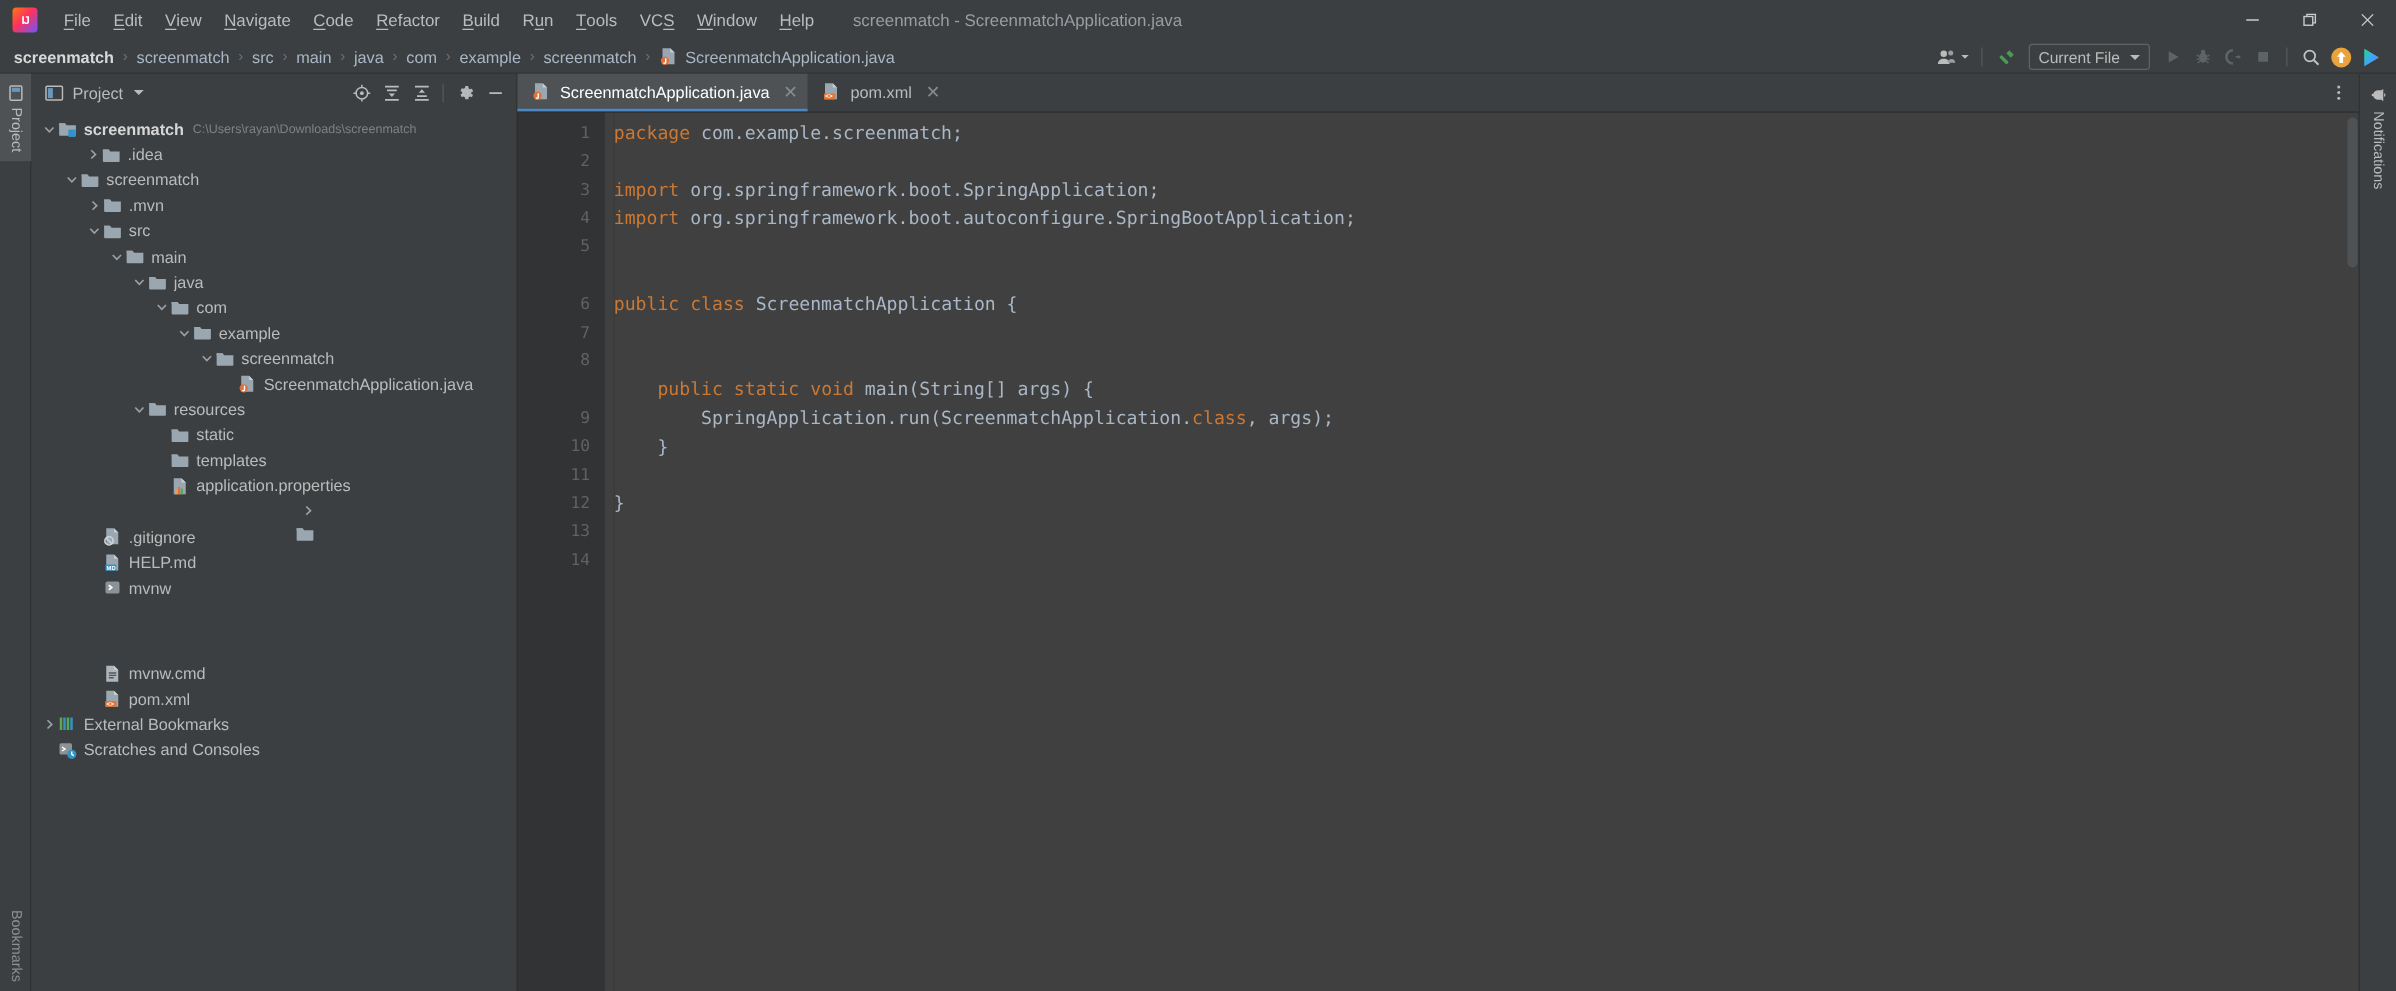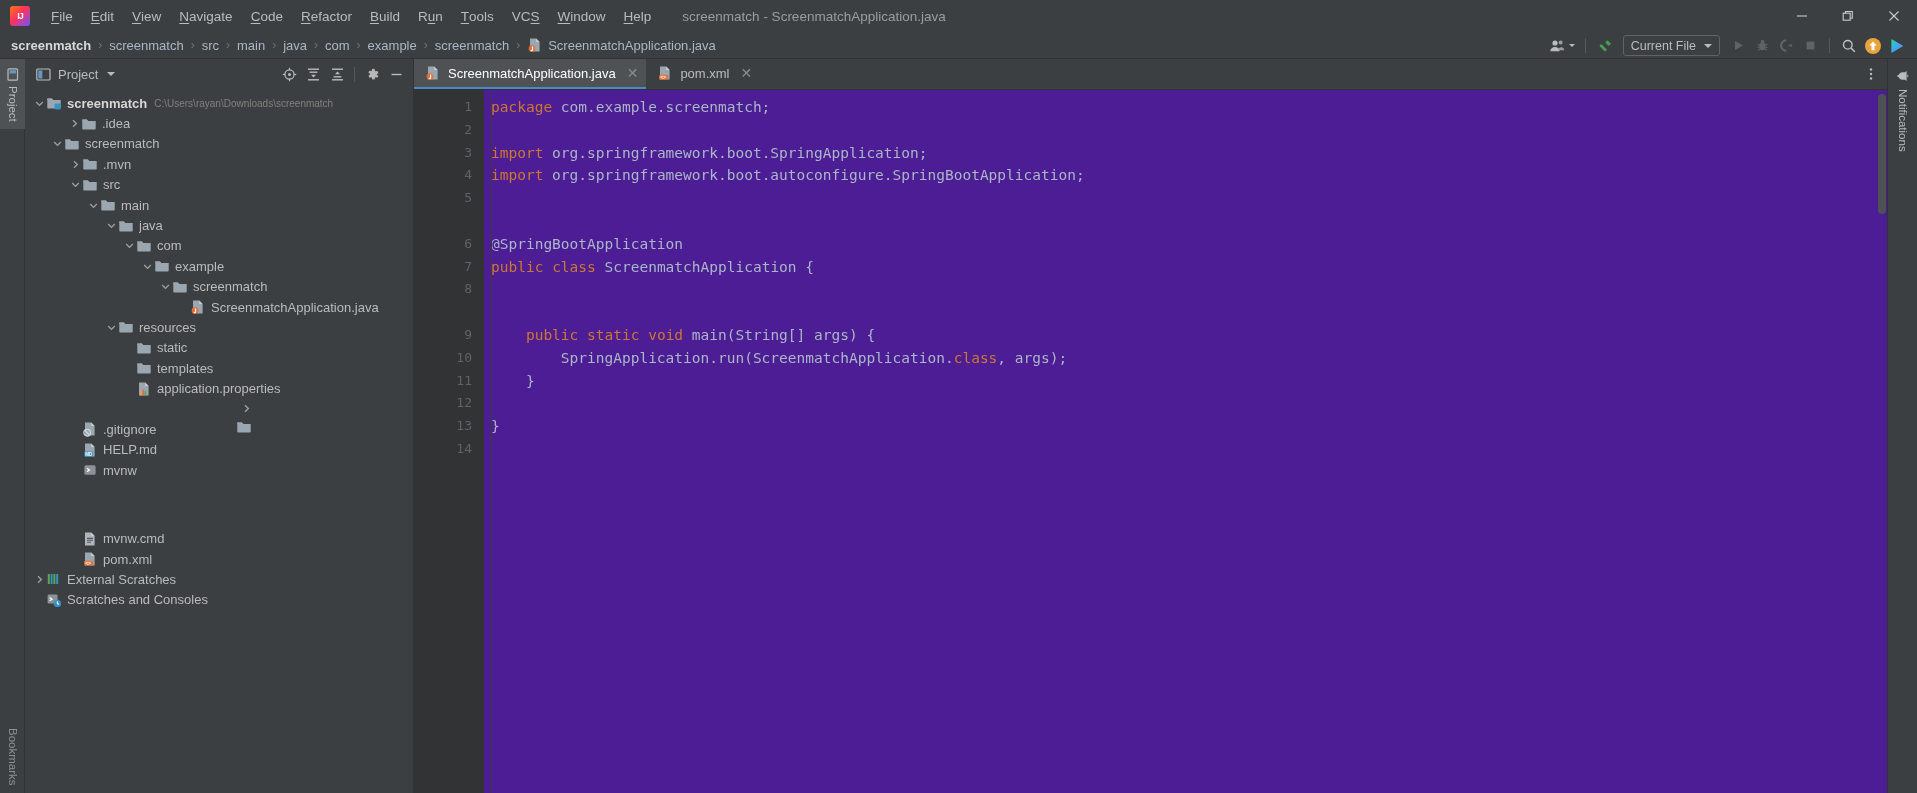--- a/index.html
+++ b/index.html
@@ -162,21 +162,21 @@
     height:22.8px; font-size:13px; color:#606366;
     font-family:"DejaVu Sans Mono", monospace;
     text-align:right; padding-right:12px; line-height:22.8px;
     position:relative;
   }
   .fold {
     position:absolute; right:-12px; top:6px; width:9px; height:9px;
   }
   .code {
     flex:1; padding-top:6px; padding-left:7px; position:relative; min-width:0;
-    background:#4c1d95;
+    background:#404040;
   }
   .cline {
     height:22.8px; line-height:22.8px; font-size:14.5px;
     font-family:"DejaVu Sans Mono", monospace;
     color:#a9b7c6; white-space:pre;
   }
   .kw { color:#cc7832; }
   .ident { color:#a9b7c6; }
   .guide {
     position:absolute; left:7px; top:0; bottom:0; width:1px; background:#3b3b3b;
@@ -726,21 +726,21 @@
             </svg>
           </span>
           <span class="ticon">
             <svg width="16" height="16" viewBox="0 0 16 16">
               <rect x="1.8" y="3" width="2" height="10" fill="#5aa84f"></rect>
               <rect x="4.6" y="3" width="2" height="10" fill="#3592c4"></rect>
               <rect x="7.4" y="3" width="2" height="10" fill="#5aa84f"></rect>
               <rect x="10.2" y="3" width="2" height="10" fill="#3592c4"></rect>
             </svg>
           </span>
-          <span class="tlabel">External Scratches</span>
+          <span class="tlabel">External Bookmarks</span>
         </div>
         <div class="trow" style="padding-left: 8px;">
           <span class="tarrow"></span>
           <span class="ticon">
             <svg width="16" height="16" viewBox="0 0 16 16">
               <rect x="1.6" y="2.6" width="10" height="9" fill="#8b9298" rx="1.3"></rect>
               <path d="M3.6 5.6 L6 7.2 L3.6 8.8" fill="none" stroke="#ffffff" stroke-width="1.2"></path>
               <circle cx="11.4" cy="11.4" r="3.7" fill="#3592c4"></circle>
               <path d="M11.4 9.2v2.3l1.6 1" fill="none" stroke="#ffffff" stroke-width="1.1"></path>
             </svg>
@@ -814,21 +814,20 @@
           <div class="gline">14</div>
         </div>
       <div class="code" id="code">
         <div class="guide"></div>
       <div class="cline"><span class="kw">package</span><span class="ident"> com.example.screenmatch;</span></div>
           <div class="cline">&nbsp;</div>
           <div class="cline"><span class="kw">import</span><span class="ident"> org.springframework.boot.SpringApplication;</span></div>
           <div class="cline"><span class="kw">import</span><span class="ident"> org.springframework.boot.autoconfigure.SpringBootApplication;</span></div>
           <div class="cline">&nbsp;</div>
           <div class="cline">&nbsp;</div>
-          <div class="cline"><span class="ident">@SpringBootApplication</span></div>
           <div class="cline"><span class="kw">public</span><span class="ident"> </span><span class="kw">class</span><span class="ident"> ScreenmatchApplication {</span></div>
           <div class="cline">&nbsp;</div>
           <div class="cline">&nbsp;</div>
           <div class="cline"><span class="ident">    </span><span class="kw">public</span><span class="ident"> </span><span class="kw">static</span><span class="ident"> </span><span class="kw">void</span><span class="ident"> main(String[] args) {</span></div>
           <div class="cline"><span class="ident">        SpringApplication.run(ScreenmatchApplication.</span><span class="kw">class</span><span class="ident">, args);</span></div>
           <div class="cline"><span class="ident">    }</span></div>
           <div class="cline">&nbsp;</div>
           <div class="cline"><span class="ident">}</span></div>
           <div class="cline">&nbsp;</div>
         </div>

